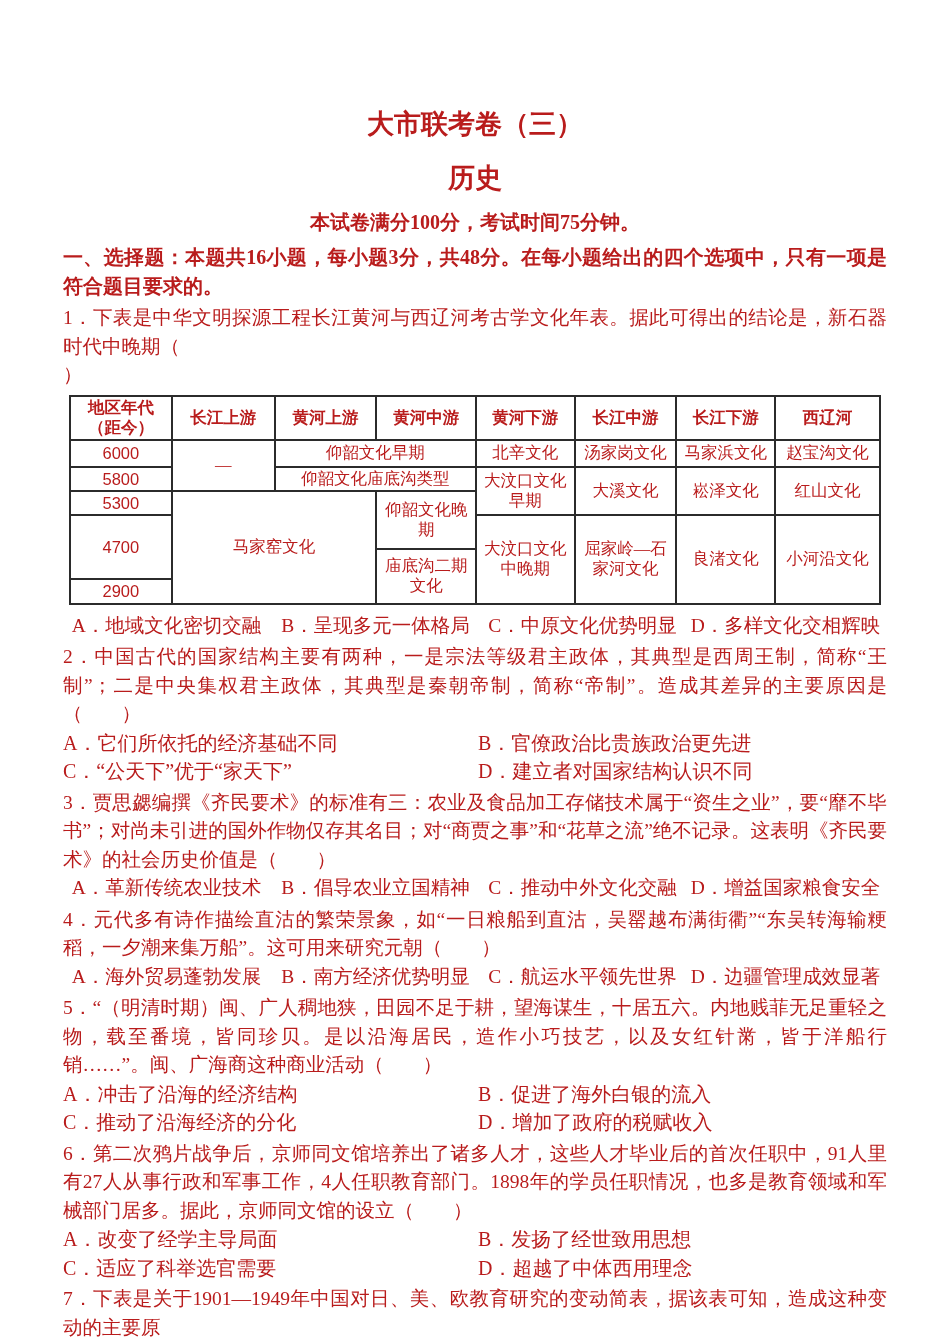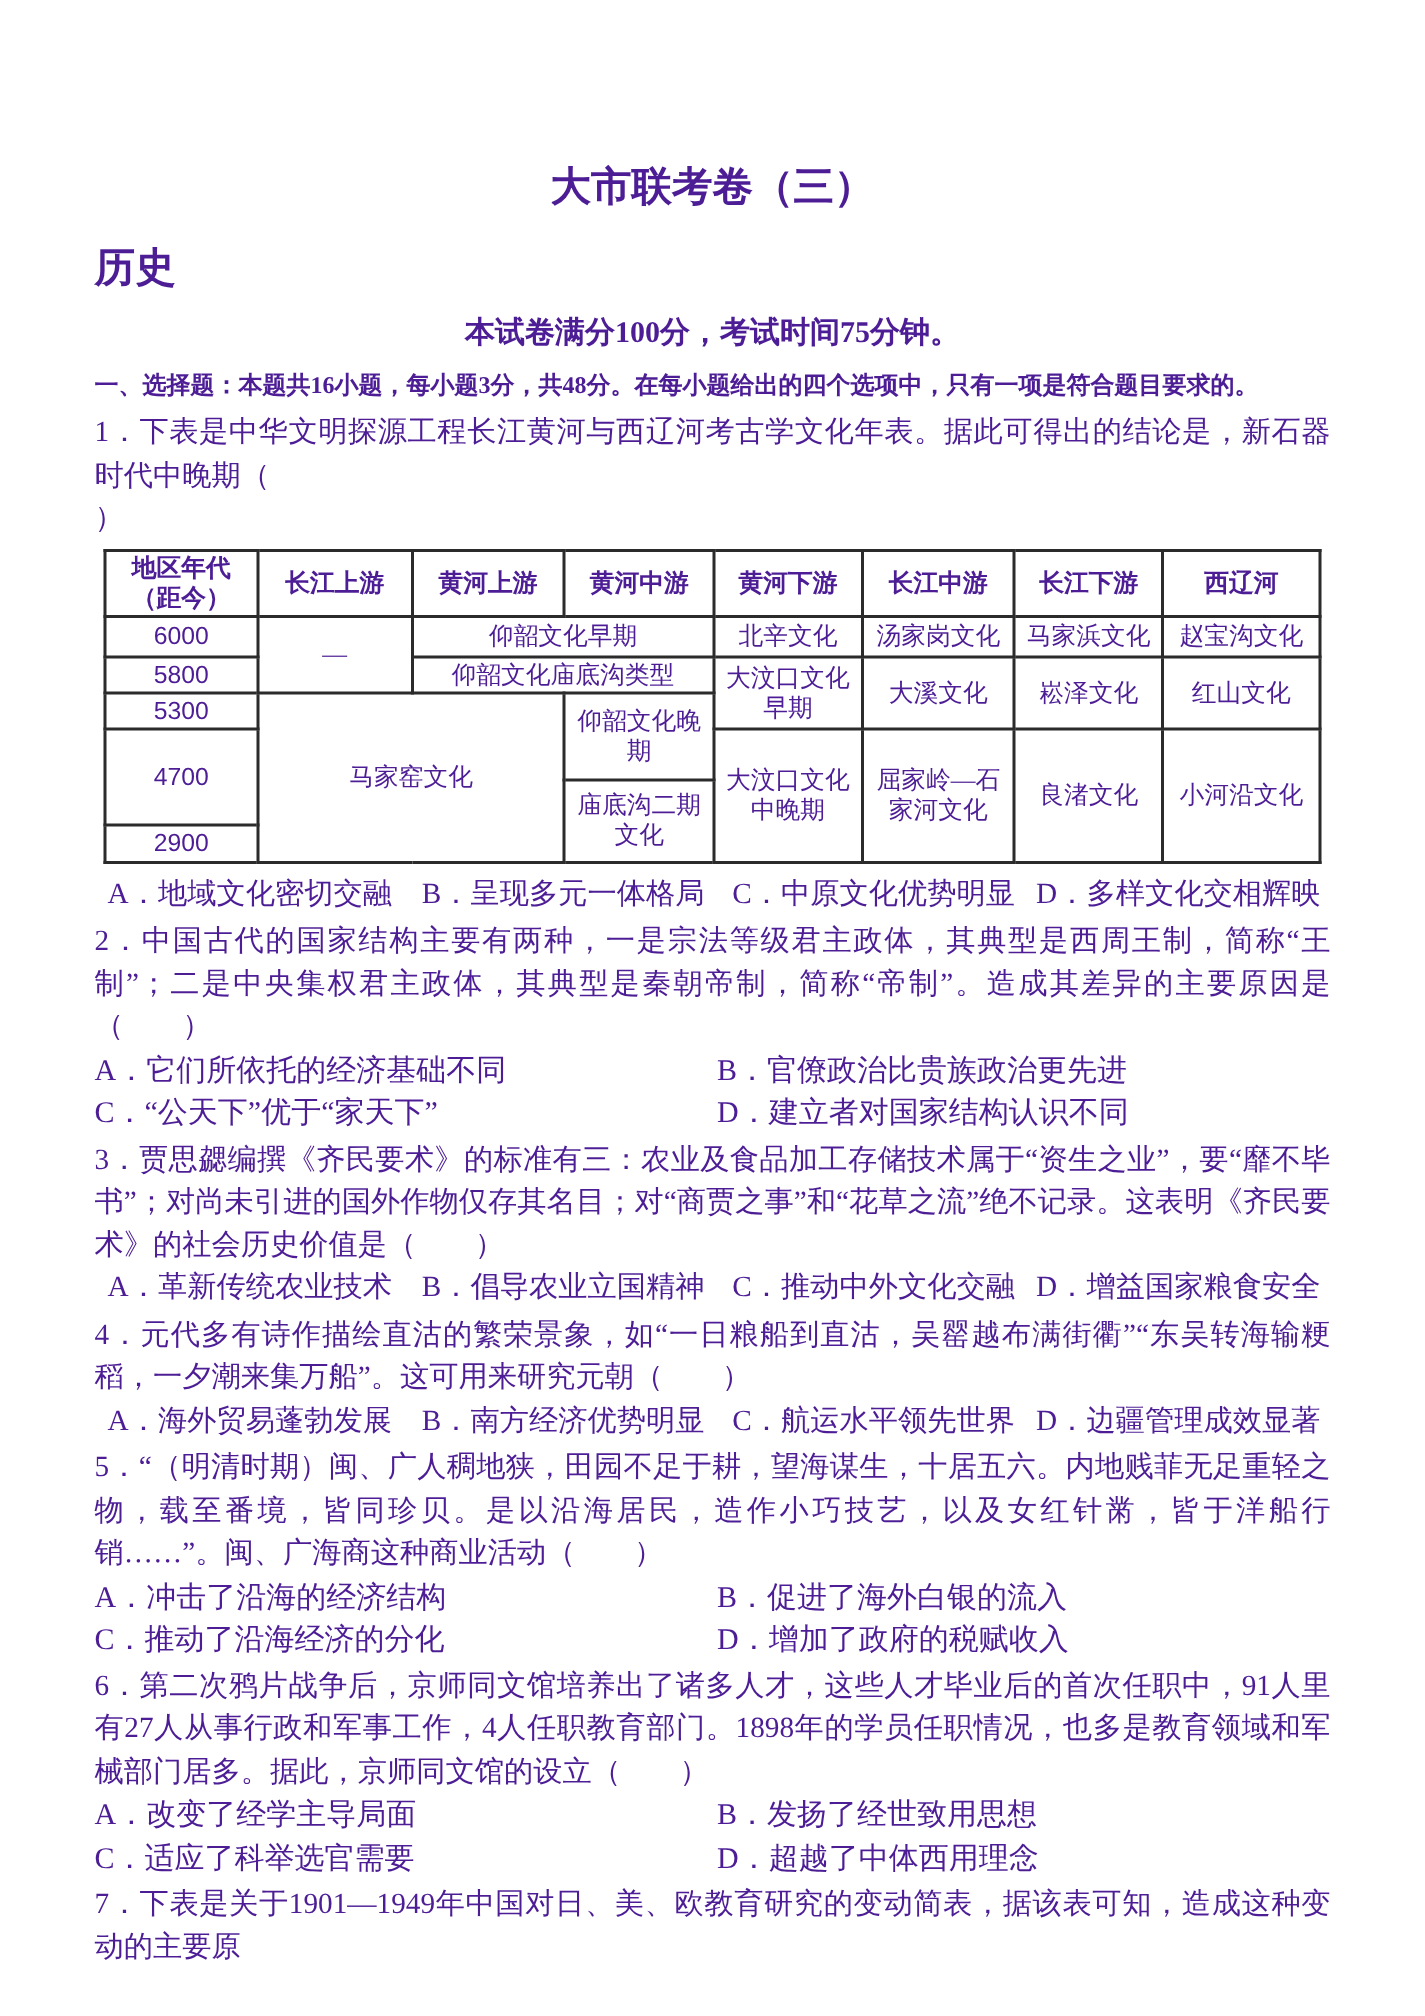--- a/index.html
+++ b/index.html
@@ -1,26 +1,26 @@
 <!DOCTYPE html>
 <html><head>
 <meta charset="utf-8">
 <style>
   html,body{margin:0;padding:0;background:#ffffff;}
   .page{
     width:950px;height:1344px;box-sizing:border-box;
     padding:108px 63px 0 63px;
-    background:#ffffff;color:#4c1d95;
+    background:#ffffff;color:#b91c1c;
     font-family:"Liberation Serif","DejaVu Serif",serif;
     overflow:hidden;
   }
   .title{text-align:center;font-weight:bold;font-size:27px;line-height:32px;}
-  .subject{font-weight:bold;font-size:27px;line-height:32px;margin-top:22px;}
+  .subject{text-align:center;font-weight:bold;font-size:27px;line-height:32px;margin-top:22px;}
   .info{text-align:center;font-weight:bold;font-size:20px;line-height:26px;margin-top:15px;}
-  .section-heading{font-weight:bold;font-size:16px;line-height:29px;margin-top:8px;text-align:justify;}
+  .section-heading{font-weight:bold;font-size:20px;line-height:29px;margin-top:8px;text-align:justify;}
   .q{margin-top:3px;}
   .stem{font-size:19.5px;line-height:28.5px;text-align:justify;}
   .stem-close{font-size:19.5px;line-height:28.5px;}
   .opts4{display:grid;grid-template-columns:207px 211px 203px auto;font-size:19.5px;line-height:28.5px;text-align:center;}
   .opts2{display:grid;grid-template-columns:415px auto;font-size:20px;line-height:28.5px;}
   .opt{white-space:nowrap;}
 
   table.culture-table{
     border-collapse:collapse;table-layout:fixed;
     width:812px;margin:5px auto 7px auto;

